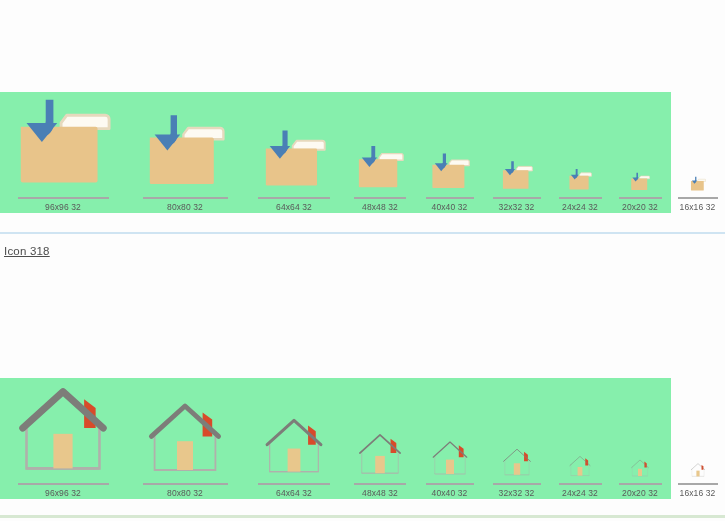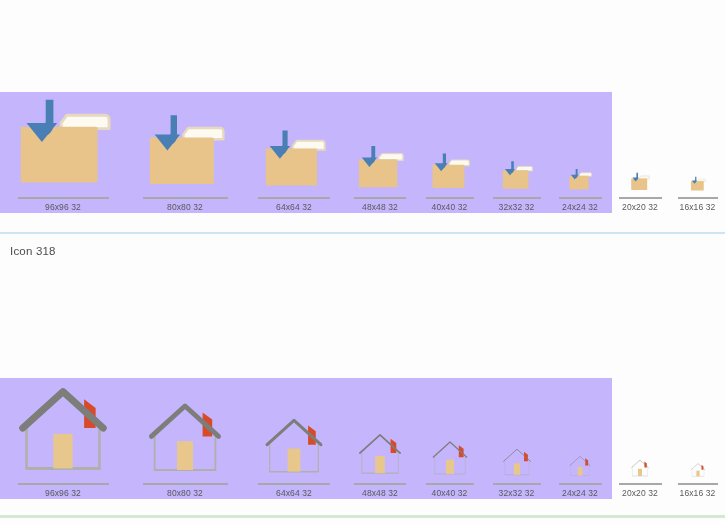--- a/index.html
+++ b/index.html
@@ -17,22 +17,22 @@
   #page {
     position: relative;
     width: 725px;
     height: 521px;
     background: #fdfdfd;
   }
 
   
   .icon-section {
     position: relative;
-    width: 612px;
-    background: #c4b5fd;
+    width: 671px;
+    background: #86efac;
   }
 
   .icon-row {
     position: relative;
     display: flex;
     align-items: flex-end;
     width: 725px;
     padding: 0;
   }
 
@@ -259,21 +259,21 @@
   </svg>
           </div>
           <div class="size-rule" style="width: 40px;"></div>
           <div class="size-label">16x16 32</div>
         </div>
       </div>
   </div>
 
   <div class="divider-blue" style="top: 232px; background: rgb(207, 228, 242);"></div>
 
-  <div class="caption" style="left:10px; top:245px;">Icon 318</div>
+  <div class="caption" style="left:4px; top:245px;text-decoration:underline;">Icon 318</div>
 
   <div class="icon-section" id="section-house" style="position:absolute; left:0; top:378px;">
     <div class="icon-row" id="row-house">
         <div class="icon-cell" style="width: 126px;">
           <div class="icon-art" style="height: 100px;">
   <svg width="96" height="96" viewBox="0 0 100 100">
 
     <path d="M72 18 L84 27 L84 48 L72 48 Z" fill="#d84b2a"></path>
 
     <path d="M12 44 L12 90 L88 90 L88 44" fill="none" stroke="#b0b0ab" stroke-width="2.688" stroke-linecap="square" stroke-linejoin="miter"></path>

